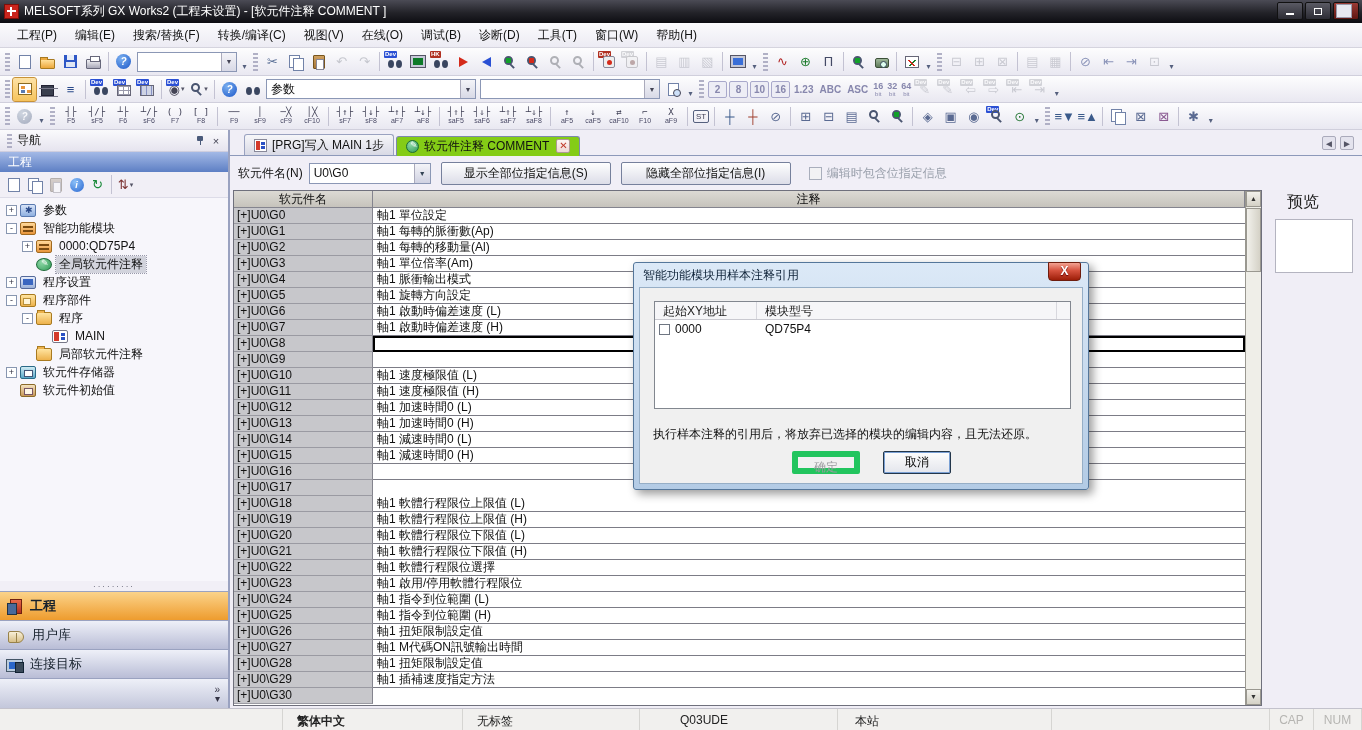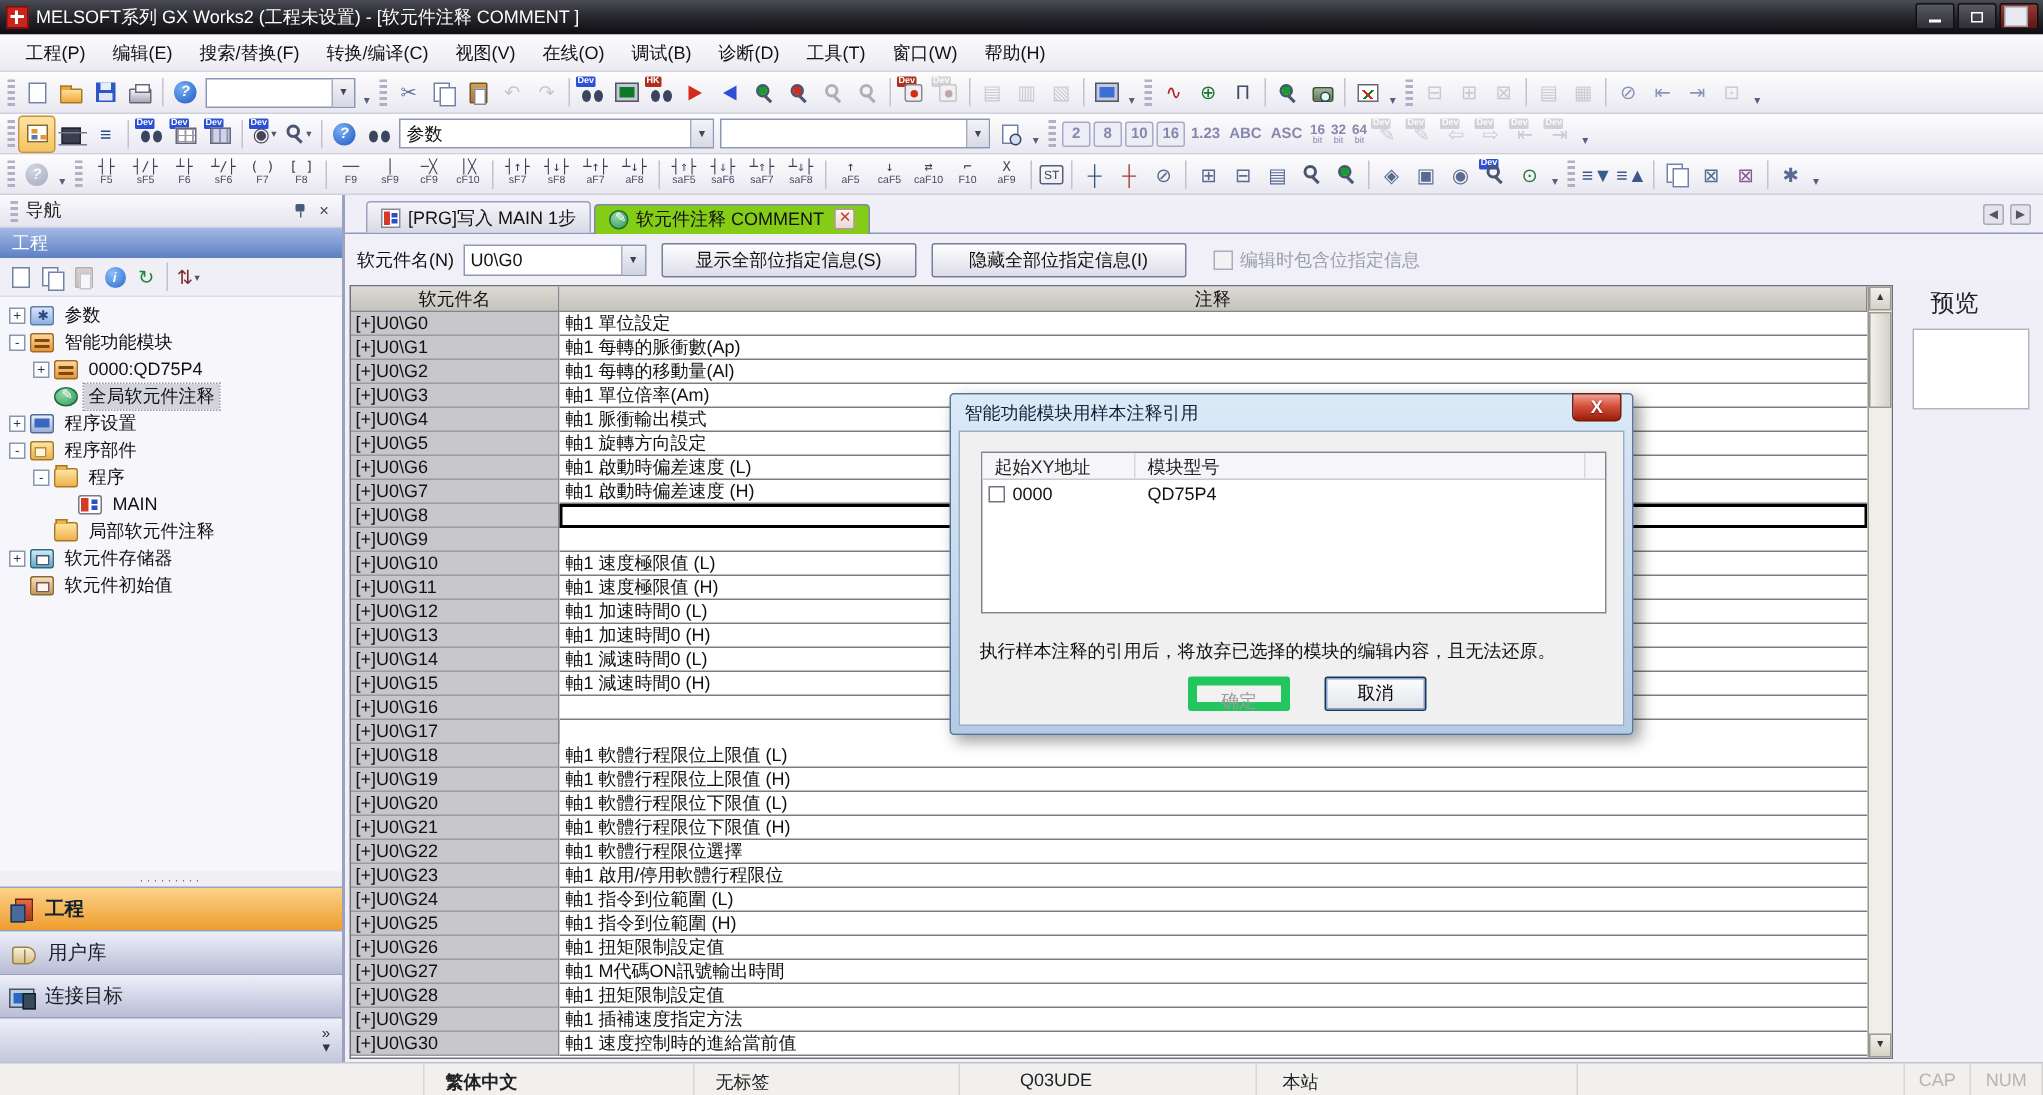--- a/index.html
+++ b/index.html
@@ -920,21 +920,20 @@
               <div class="drow">
                 <div class="cdev">[+]U0\G28</div>
                 <div class="ccom">軸1 扭矩限制設定值</div>
               </div>
               <div class="drow">
                 <div class="cdev">[+]U0\G29</div>
                 <div class="ccom">軸1 插補速度指定方法</div>
               </div>
               <div class="drow">
                 <div class="cdev">[+]U0\G30</div>
-                <div class="ccom">軸1 速度控制時的進給當前值</div>
               </div>
             </div>
         </div>
         <div class="vscroll">
           <div class="sbtn">▲</div>
           <div class="sthumb"></div>
           <div class="strack"></div>
           <div class="sbtn">▼</div>
         </div>
       </div>

